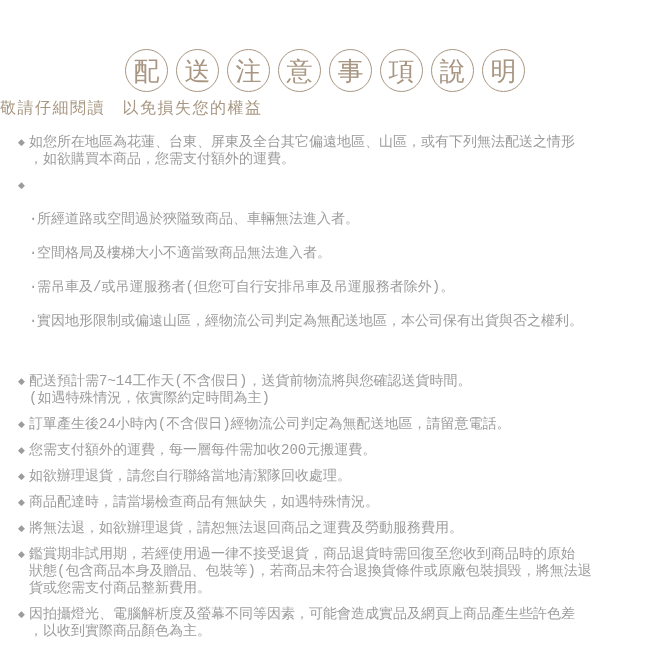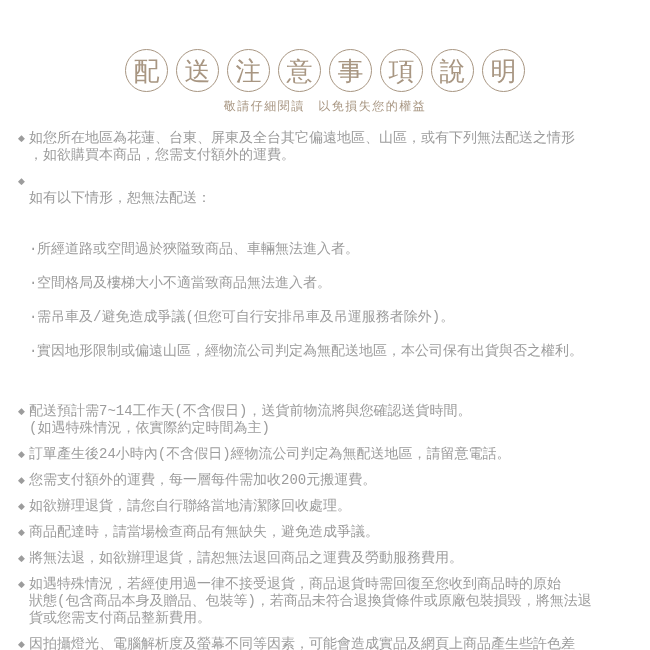--- a/index.html
+++ b/index.html
@@ -24,22 +24,22 @@
   .circle{
     width:43px;height:43px;flex:none;
     border:1.5px solid var(--accent);
     border-radius:50%;
     display:flex;align-items:center;justify-content:center;
     color:var(--accent);
     font-size:26px;line-height:1;
   }
   .subtitle{
     margin-top:6px;
-    text-align:center;
-    font-size:12px;
+    text-align:left;
+    font-size:16px;
     letter-spacing:1.5px;
     color:var(--accent);
     white-space:pre;
   }
   .notes{
     margin:15px 18px 0 18px;
     font-size:14px;
     line-height:17px;
     color:var(--text);
   }
@@ -92,33 +92,32 @@
 
     <div class="note">
       <span class="note-marker">◆</span>
       <div class="note-body">如您所在地區為花蓮、台東、屏東及全台其它偏遠地區、山區，或有下列無法配送之情形
 ，如欲購買本商品，您需支付額外的運費。</div>
     </div>
 
     <div class="note">
       <span class="note-marker">◆</span>
       <div class="note-body">
-        <div>如有以下情形，恕無法配送：</div>
         <div class="subs">
           <div class="sub">
             <span class="sub-marker">·</span>
             <div class="sub-text">所經道路或空間過於狹隘致商品、車輛無法進入者。</div>
           </div>
           <div class="sub">
             <span class="sub-marker">·</span>
             <div class="sub-text">空間格局及樓梯大小不適當致商品無法進入者。</div>
           </div>
           <div class="sub">
             <span class="sub-marker">·</span>
-            <div class="sub-text">需吊車及/避免造成爭議(但您可自行安排吊車及吊運服務者除外)。</div>
+            <div class="sub-text">需吊車及/或吊運服務者(但您可自行安排吊車及吊運服務者除外)。</div>
           </div>
           <div class="sub">
             <span class="sub-marker">·</span>
             <div class="sub-text">實因地形限制或偏遠山區，經物流公司判定為無配送地區，本公司保有出貨與否之權利。</div>
           </div>
         </div>
       </div>
     </div>
 
     <div class="note">
@@ -137,31 +136,31 @@
       <div class="note-body">您需支付額外的運費，每一層每件需加收200元搬運費。</div>
     </div>
 
     <div class="note">
       <span class="note-marker">◆</span>
       <div class="note-body">如欲辦理退貨，請您自行聯絡當地清潔隊回收處理。</div>
     </div>
 
     <div class="note">
       <span class="note-marker">◆</span>
-      <div class="note-body">商品配達時，請當場檢查商品有無缺失，避免造成爭議。</div>
+      <div class="note-body">商品配達時，請當場檢查商品有無缺失，如遇特殊情況。</div>
     </div>
 
     <div class="note">
       <span class="note-marker">◆</span>
       <div class="note-body">將無法退，如欲辦理退貨，請恕無法退回商品之運費及勞動服務費用。</div>
     </div>
 
     <div class="note">
       <span class="note-marker">◆</span>
-      <div class="note-body">如遇特殊情況，若經使用過一律不接受退貨，商品退貨時需回復至您收到商品時的原始
+      <div class="note-body">鑑賞期非試用期，若經使用過一律不接受退貨，商品退貨時需回復至您收到商品時的原始
 狀態(包含商品本身及贈品、包裝等)，若商品未符合退換貨條件或原廠包裝損毀，將無法退
 貨或您需支付商品整新費用。</div>
     </div>
 
     <div class="note">
       <span class="note-marker">◆</span>
       <div class="note-body">因拍攝燈光、電腦解析度及螢幕不同等因素，可能會造成實品及網頁上商品產生些許色差
 ，以收到實際商品顏色為主。</div>
     </div>
 

